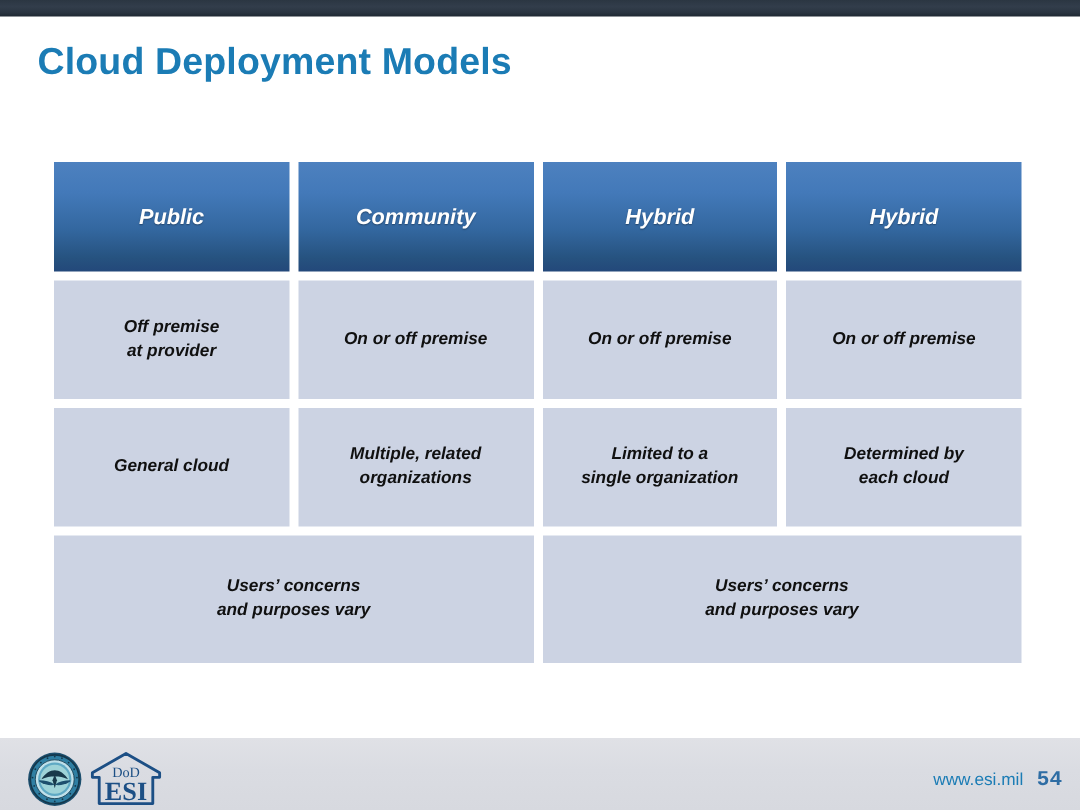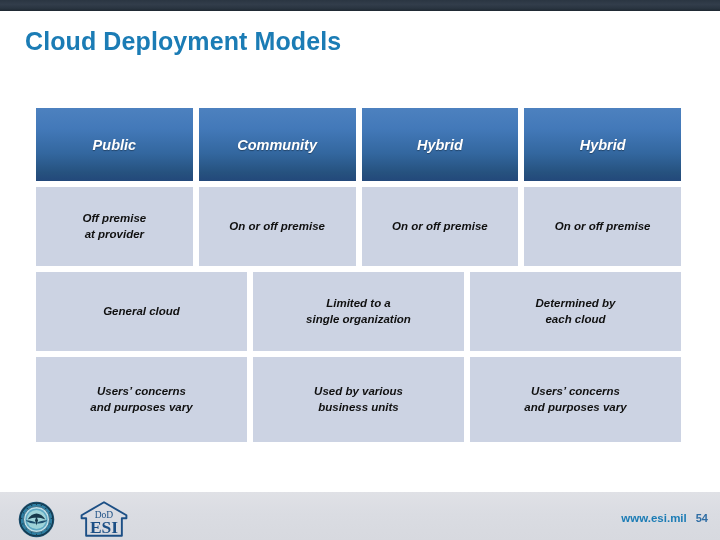--- a/index.html
+++ b/index.html
@@ -105,46 +105,47 @@
     height: 48px;
     background: linear-gradient(to bottom, #e0e1e6 0%, #dadce2 45%, #d7d9df 100%);
   }
 
   .footer-logos {
     position: absolute;
     left: 18px;
     top: 500px;
     display: flex;
     align-items: center;
-    gap: 24px;
+    gap: 4px;
   }
 
   .seal { width: 37px; height: 37px; display: block; }
 
   .esi-logo { width: 50px; height: 38px; display: block; }
 
   .footer-right {
     position: absolute;
     right: 12px;
     top: 512px;
     display: flex;
     align-items: baseline;
     gap: 9px;
   }
 
   .site-url {
     font-size: 11.5px;
-    font-weight: bold;
+    font-weight: normal;
     color: #1b7cb5;
   }
 
   .page-num {
-    font-size: 11px;
+    font-size: 14px;
     font-weight: bold;
     color: #2e6da4;
+    font-family: Liberation Mono, monospace;
   }
 </style>
 </head>
 <body>
 
 <div class="slide">
 
   <div class="topbar"></div>
 
   <div class="title">Cloud Deployment Models</div>
@@ -179,33 +180,33 @@
       <div class="cell">
         <span class="cell-text">On or off premise</span>
       </div>
     </div>
 
     <div class="row row-body">
       <div class="cell">
         <span class="cell-text">General cloud</span>
       </div>
       <div class="cell">
+        <span class="cell-text">Multiple, related<br>organizations</span>
+      </div>
+      <div class="cell">
         <span class="cell-text">Limited to a<br>single organization</span>
       </div>
       <div class="cell">
         <span class="cell-text">Determined by<br>each cloud</span>
       </div>
     </div>
 
     <div class="row row-body row-last">
       <div class="cell">
         <span class="cell-text">Users’ concerns<br>and purposes vary</span>
-      </div>
-      <div class="cell">
-        <span class="cell-text">Used by various<br>business units</span>
       </div>
       <div class="cell">
         <span class="cell-text">Users’ concerns<br>and purposes vary</span>
       </div>
     </div>
 
   </div>
 
   <div class="footer"></div>
 

